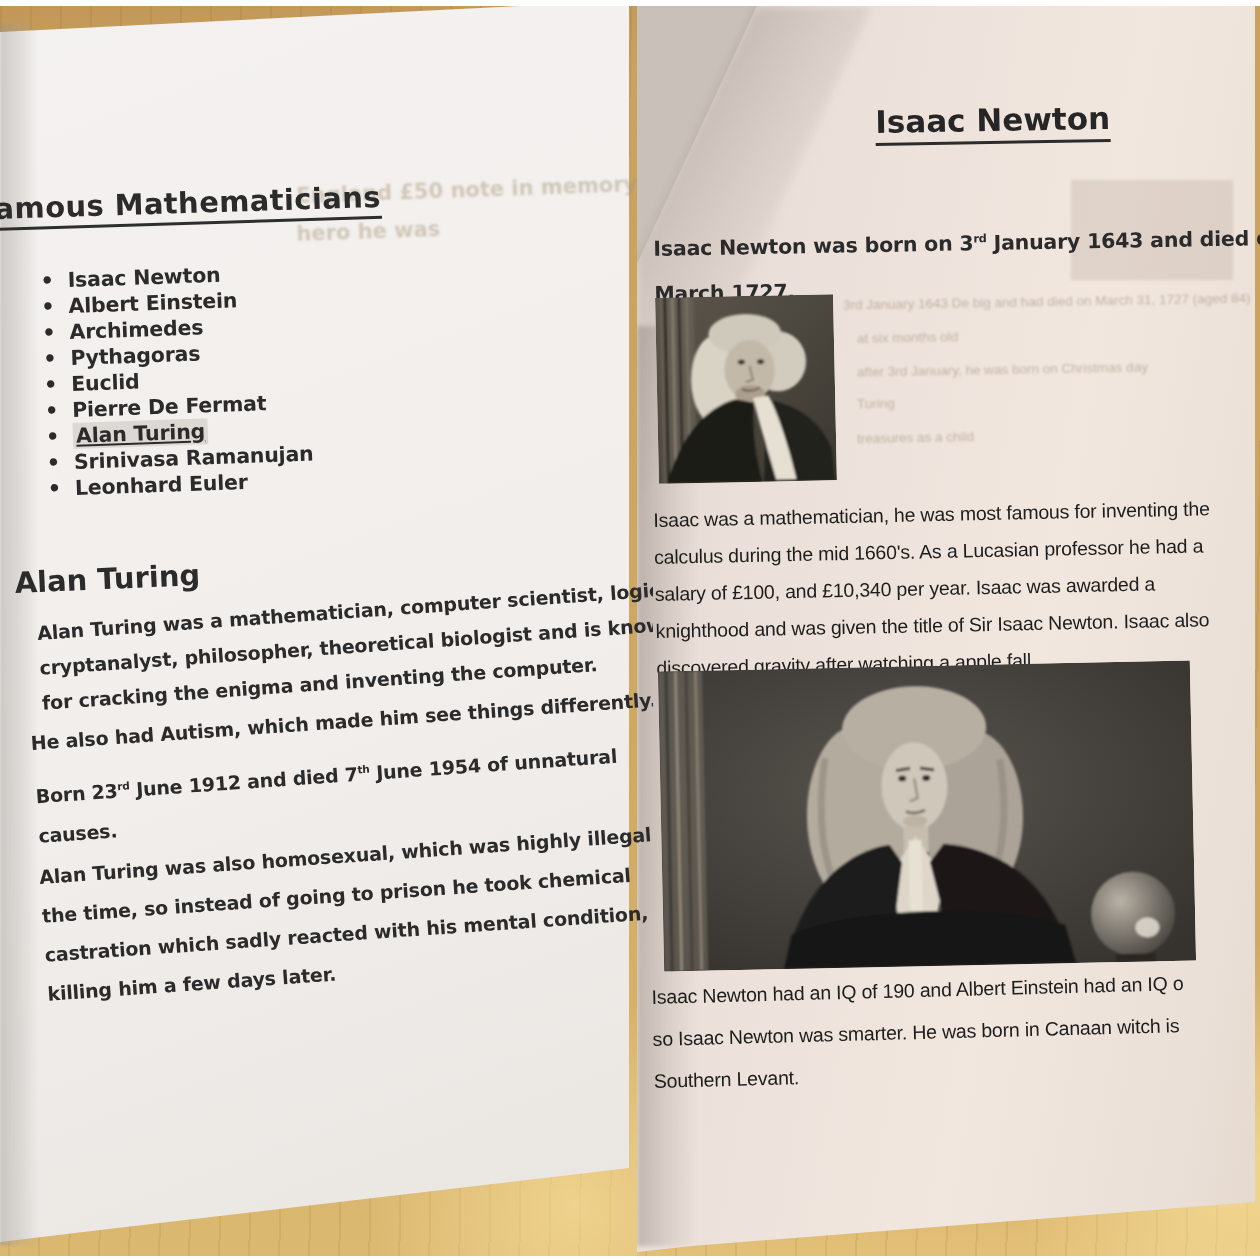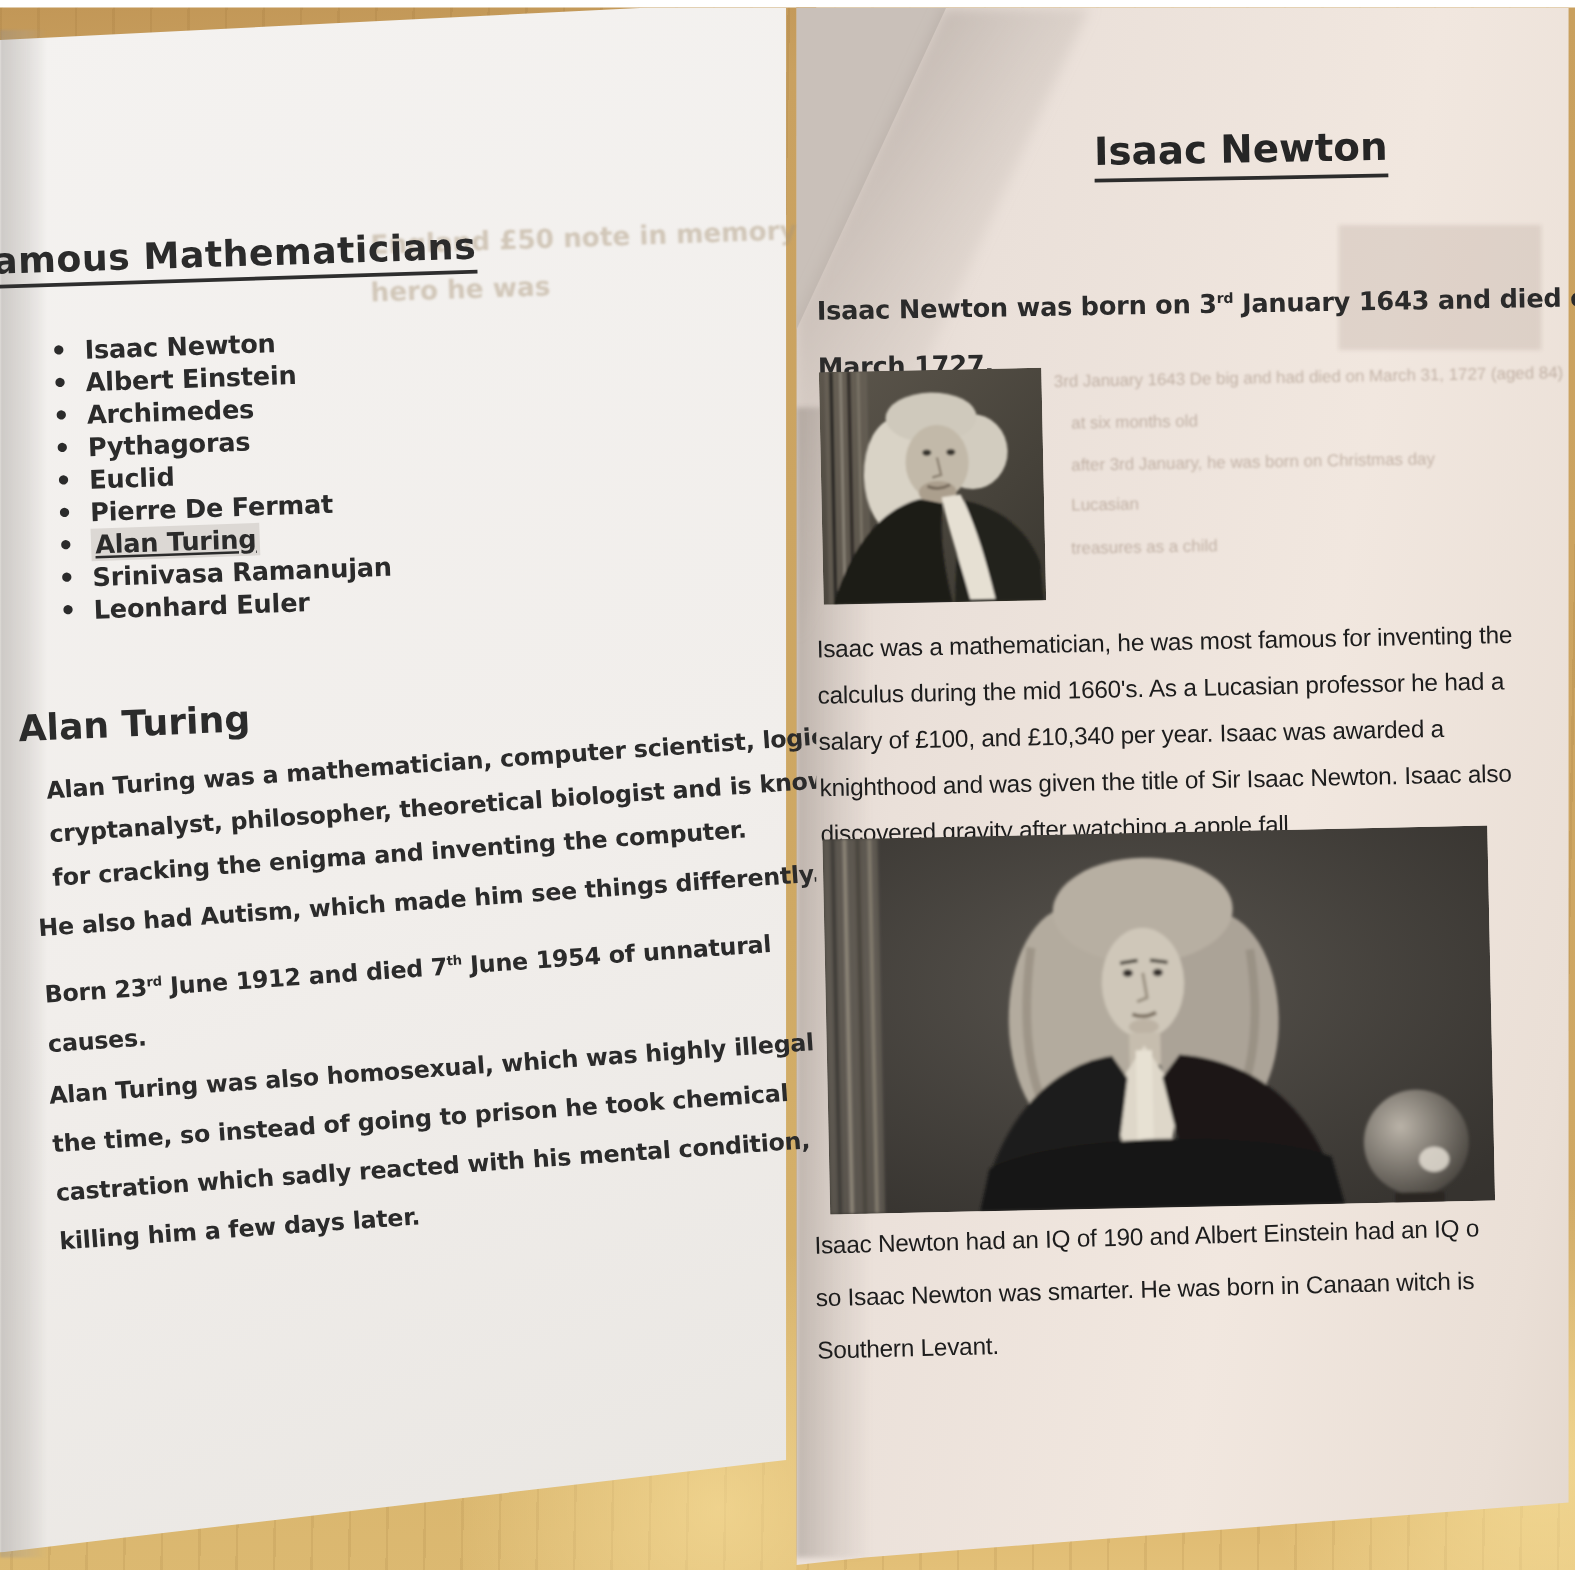--- a/index.html
+++ b/index.html
@@ -149,21 +149,21 @@
 
     <div class="rstreak"></div>
     <div class="redge"></div>
 
     <div class="txt title-r">Isaac Newton</div>
 
     <div class="ghost-rect"></div>
     <div class="gl gl1">3rd January 1643 De big and had died on March 31, 1727 (aged 84)</div>
     <div class="gl gl2">at six months old</div>
     <div class="gl gl3">after 3rd January, he was born on Christmas day</div>
-    <div class="gl gl4">Lucasian</div>
+    <div class="gl gl4">Turing</div>
     <div class="gl gl5">treasures as a child</div>
 
     <div class="txt comic para1-r">
       <div>
         <span>Isaac Newton was born on 3</span><sup class="sp">rd</sup><span> January 1643 and died on 31</span>
       </div>
       <div>March 1727.</div>
     </div>
 
     <div class="img-wrap img-small">

